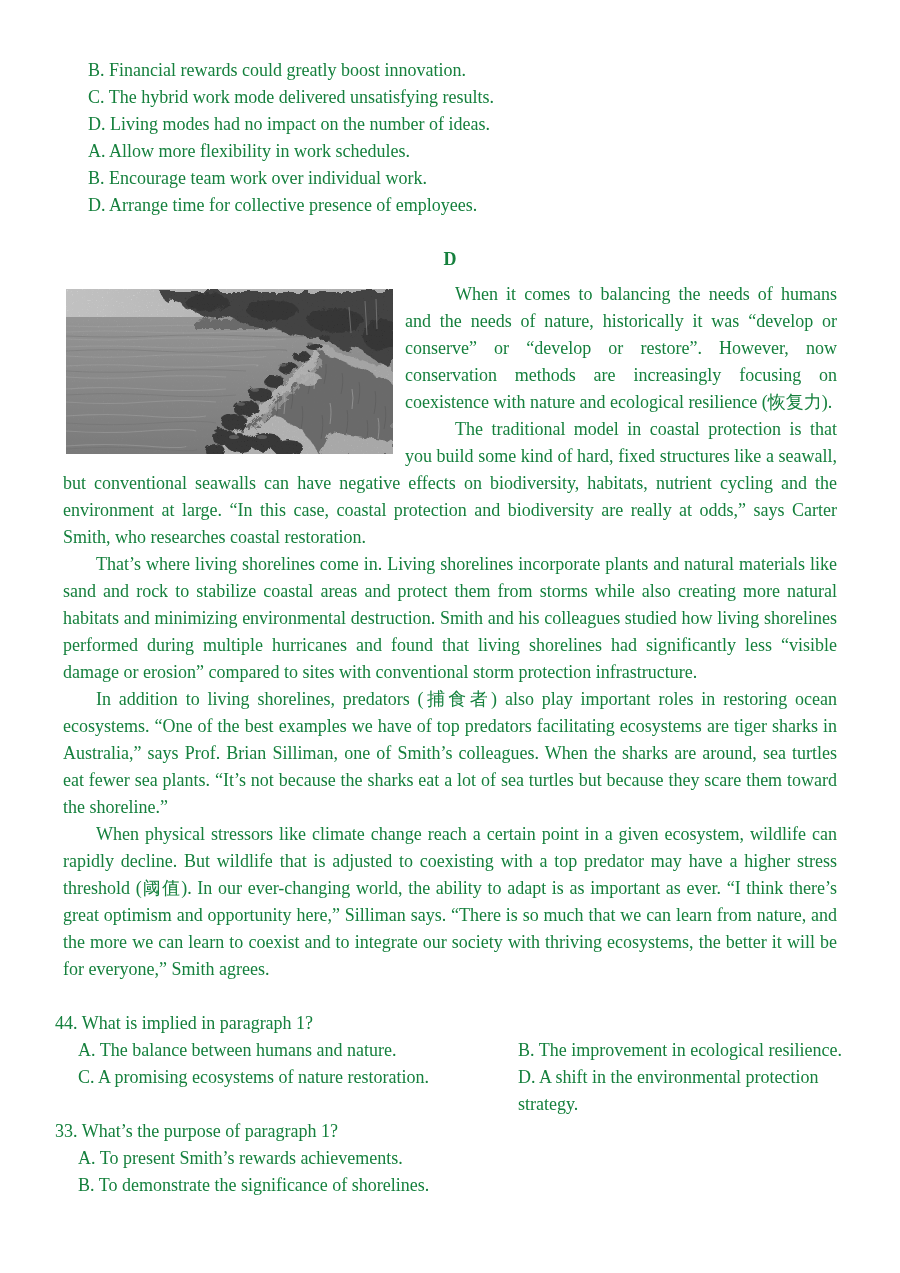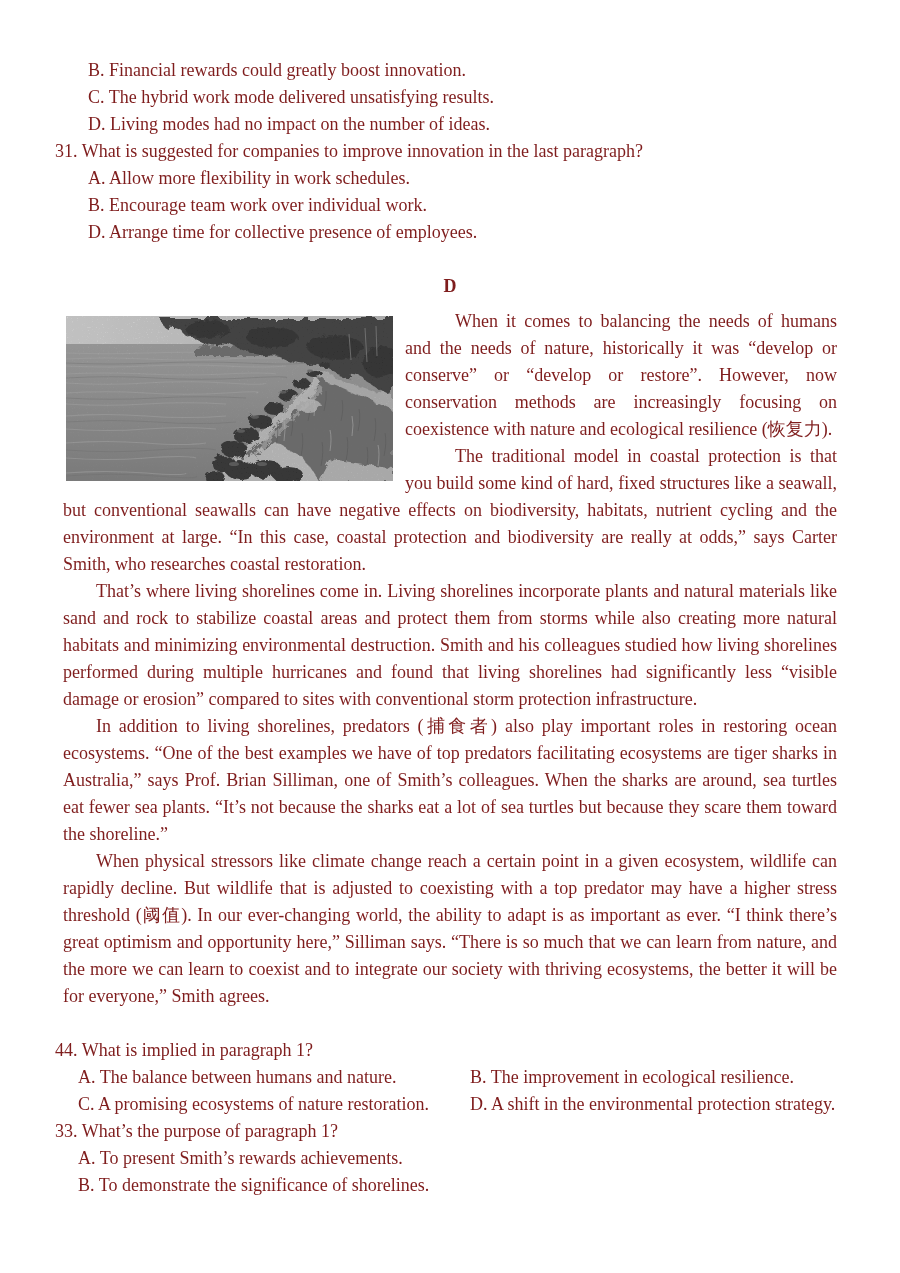--- a/index.html
+++ b/index.html
@@ -1,52 +1,51 @@
 <!DOCTYPE html>
 <html><head>
 <meta charset="utf-8">
 <style>
   html,body{margin:0;padding:0;background:#ffffff;}
   body{width:900px;height:1273px;overflow:hidden;}
   .page{
     box-sizing:border-box;width:900px;height:1273px;
     padding:57px 55px 0 55px;
     font-family:"Liberation Serif","DejaVu Serif",serif;
-    font-size:18px;line-height:27px;color:#7f1d1d;
+    font-size:18px;line-height:27px;color:#15803d;
   }
   .line{white-space:nowrap;}
   .opt-a{padding-left:33px;}
   .opt-b{padding-left:23px;}
   .section-head{margin-top:27px;text-align:center;font-weight:bold;}
   .passage{margin:8px;}
   .passage p{margin:0;text-align:justify;text-indent:33px;hyphens:none;}
   .passage p.indent-lg{text-indent:50px;}
   .photo-float{
     float:left;width:327px;height:165px;
     margin:8px 12px 6px 3px;display:block;
   }
   .q-block{margin:0;}
   .q32-block{margin-top:27px;}
-  .qrow{display:flex;}
+  .qrow{display:flex;gap:48px;}
   .qrow .col1{width:392px;flex:0 0 392px;}
   .clear{clear:both;}
 </style>
 </head>
 <body>
 
 <div class="page">
 
   <div class="q-block">
     <div class="line opt-a">B. Financial rewards could greatly boost innovation.</div>
     <div class="line opt-a">C. The hybrid work mode delivered unsatisfying results.</div>
     <div class="line opt-a">D. Living modes had no impact on the number of ideas.</div>
   </div>
 
   <div class="q-block">
-    <div class="line">31. What is suggested for companies to improve innovation in the last paragraph?</div>
     <div class="line opt-a">A. Allow more flexibility in work schedules.</div>
     <div class="line opt-a">B. Encourage team work over individual work.</div>
     <div class="line opt-a">D. Arrange time for collective presence of employees.</div>
   </div>
 
   <div class="section-head">D</div>
 
   <div class="passage">
 
     <svg class="photo-float" viewBox="0 0 327 165" preserveAspectRatio="none" role="img" aria-label="Black-and-white photo of a living shoreline: calm water on the left, a diagonal chain of dark oyster-reef rocks, pale sand, marsh grass and a treeline on the right">

